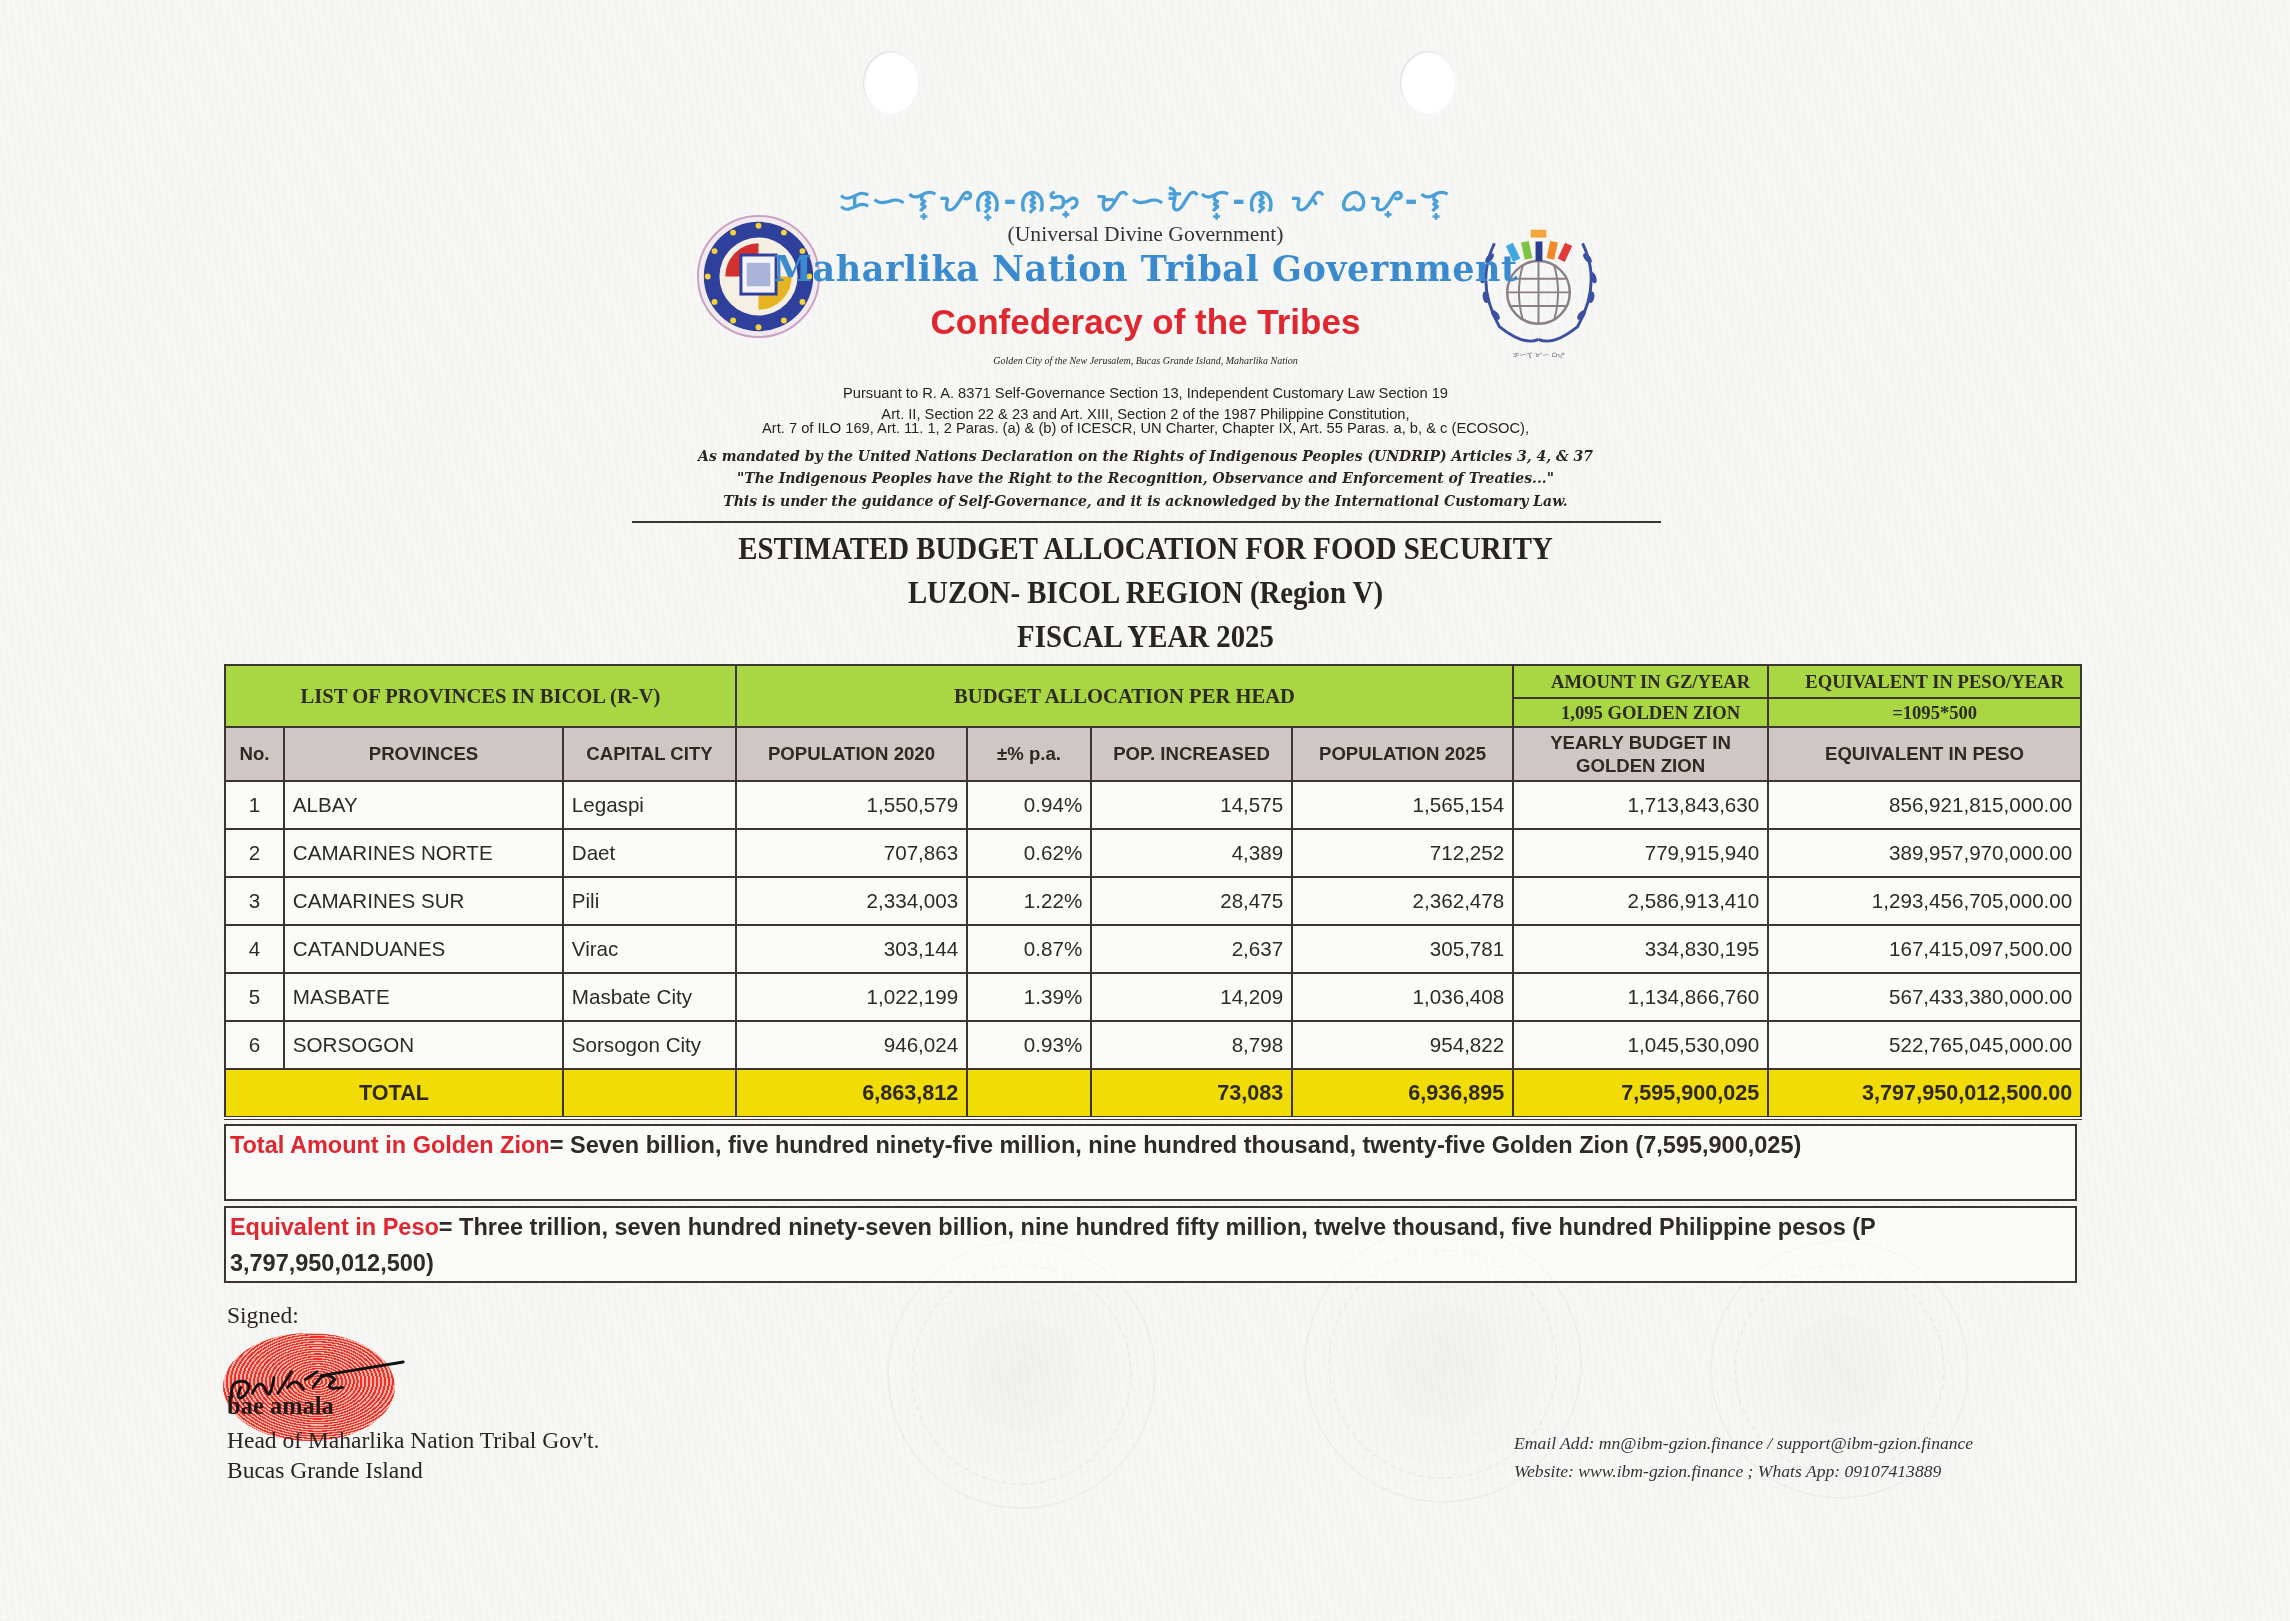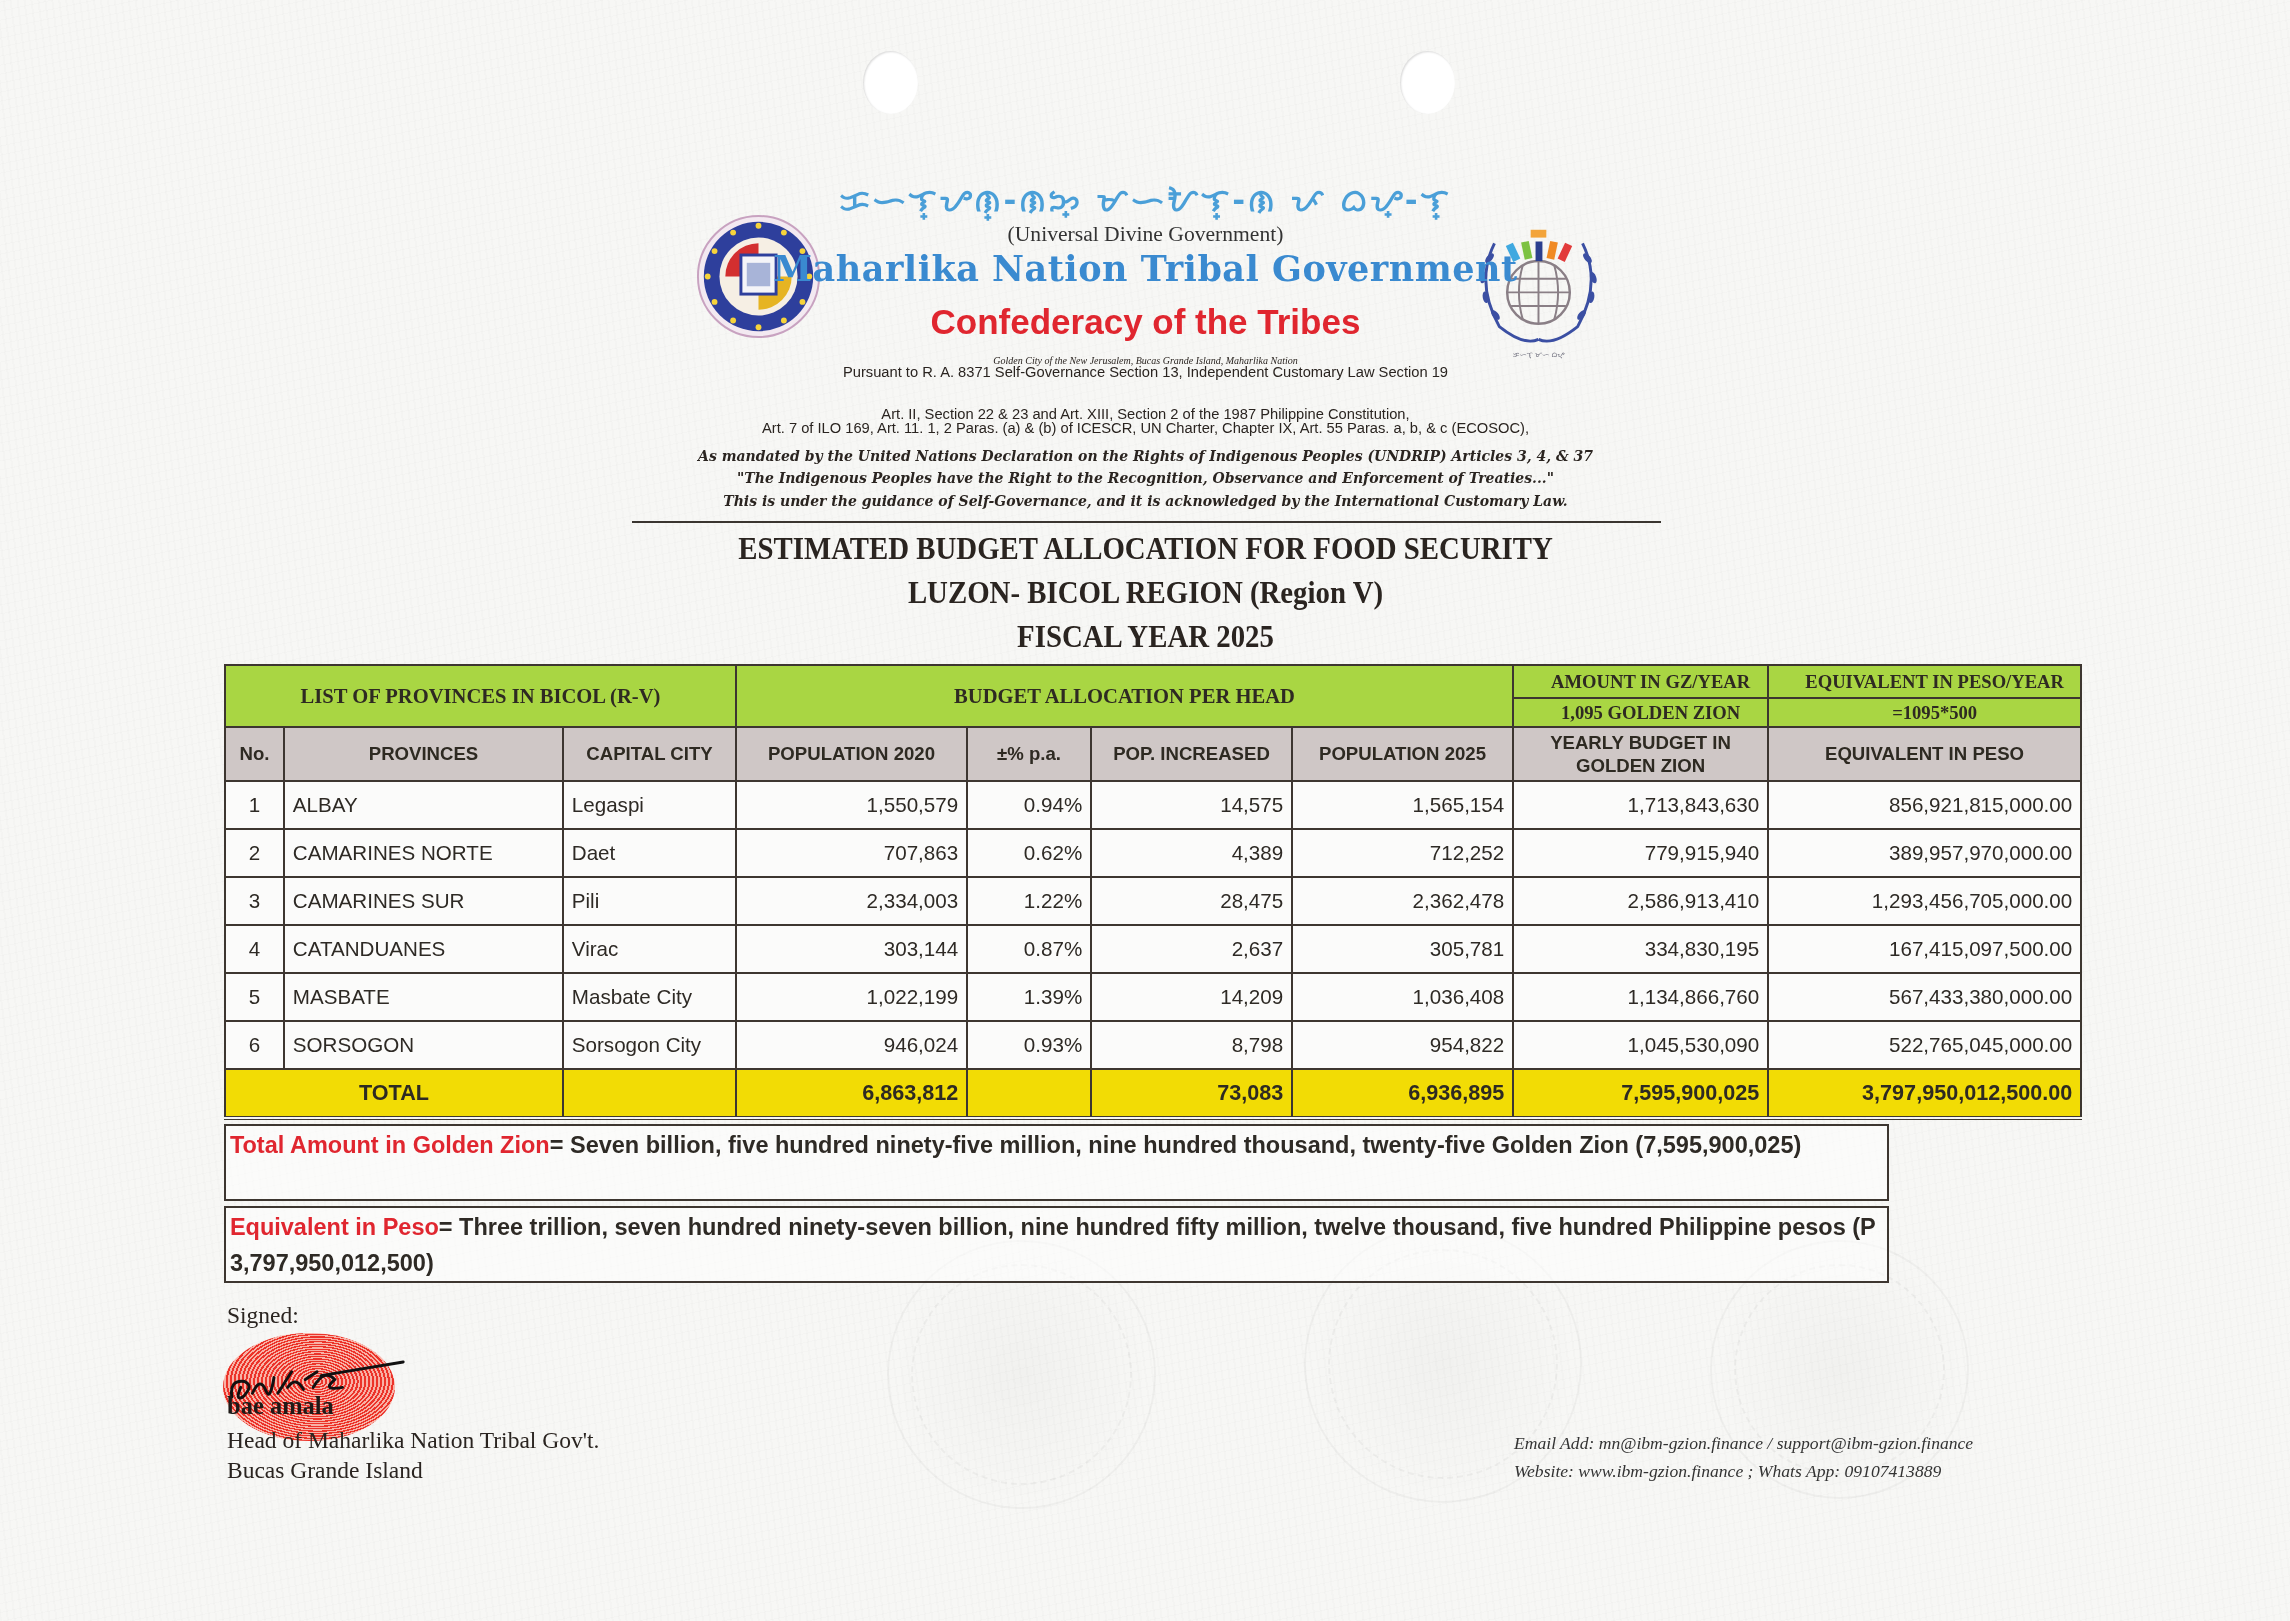--- a/index.html
+++ b/index.html
@@ -103,21 +103,21 @@
   tr.h1b { height: 29px; }
   tr.h2 { height: 54px; }
   tr.drow { height: 48px; background: #fbfbfa; }
   tr.drow td { font-size: 20.6px; color: #2e2a25; }
   td.num { text-align: right; }
   td.ctr { text-align: center; }
   tr.total { height: 49px; background: #f2dc05; margin-top: 37px; }
   tr.total td { font-size: 21.6px; font-weight: bold; color: #2e2a22; border-bottom: 4.9px double #3d3630; }
 
   .note-box {
-    position: absolute; left: 224px; width: 1665px; border: 2px solid #3d3630;
+    position: absolute; left: 224px; width: 1853px; border: 2px solid #3d3630;
     background: rgba(255,255,255,0.5);
     font-family: "Liberation Sans", sans-serif; font-weight: bold; font-size: 23.5px;
     line-height: 36px; padding: 1px 3.9px; box-sizing: border-box; color: #2e2a25;
   }
   .note-box .red { color: #e0262f; }
 
   .signed-label {
     position: absolute; left: 227px; top: 1302px; font-family: "Liberation Serif", serif; font-size: 23.5px; color: #2a2420;
   }
   .thumbprint {
@@ -205,21 +205,21 @@
     <rect x="62" y="16" width="16" height="8" fill="#f3a43a"></rect>
     <text x="70" y="146" text-anchor="middle" font-family="DejaVu Sans, sans-serif" font-size="7" fill="#556">ᜃᜑᜎ᜔ ᜋᜑ ᜊᜌ᜔</text>
   </svg>
 </div>
 
 <div class="baybayin">ᜃᜑᜎ᜔ᜌᜈ᜔-ᜈᜅ᜔ ᜋᜑᜀᜎ᜔-ᜈ ᜉ ᜊᜌ᜔-ᜎ᜔</div>
 <div class="subtitle-udg">(Universal Divine Government)</div>
 <div class="org-name">Maharlika Nation Tribal Government</div>
 <div class="confed">Confederacy of the Tribes</div>
 <div class="address">Golden City of the New Jerusalem, Bucas Grande Island, Maharlika Nation</div>
-<div class="legal" style="top:364px;">Pursuant to R. A. 8371 Self-Governance Section 13, Independent Customary Law Section 19</div>
+<div class="legal" style="top:385px;">Pursuant to R. A. 8371 Self-Governance Section 13, Independent Customary Law Section 19</div>
 <div class="legal" style="top:406px;">Art. II, Section 22 &amp; 23 and Art. XIII, Section 2 of the 1987 Philippine Constitution,</div>
 <div class="legal" style="top:420px;">Art. 7 of ILO 169, Art. 11. 1, 2 Paras. (a) &amp; (b) of ICESCR, UN Charter, Chapter IX, Art. 55 Paras. a, b, &amp; c (ECOSOC),</div>
 <div class="legal italic" style="top:448px;">As mandated by the United Nations Declaration on the Rights of Indigenous Peoples (UNDRIP) Articles 3, 4, &amp; 37</div>
 <div class="legal italic" style="top:470px;">"The Indigenous Peoples have the Right to the Recognition, Observance and Enforcement of Treaties..."</div>
 <div class="legal italic" style="top:493px;">This is under the guidance of Self-Governance, and it is acknowledged by the International Customary Law.</div>
 <div class="header-rule"></div>
 
 <div class="doc-title" style="top:531px;">ESTIMATED BUDGET ALLOCATION FOR FOOD SECURITY</div>
 <div class="doc-title" style="top:575px;">LUZON- BICOL REGION (Region V)</div>
 <div class="doc-title" style="top:619px;">FISCAL YEAR 2025</div>

